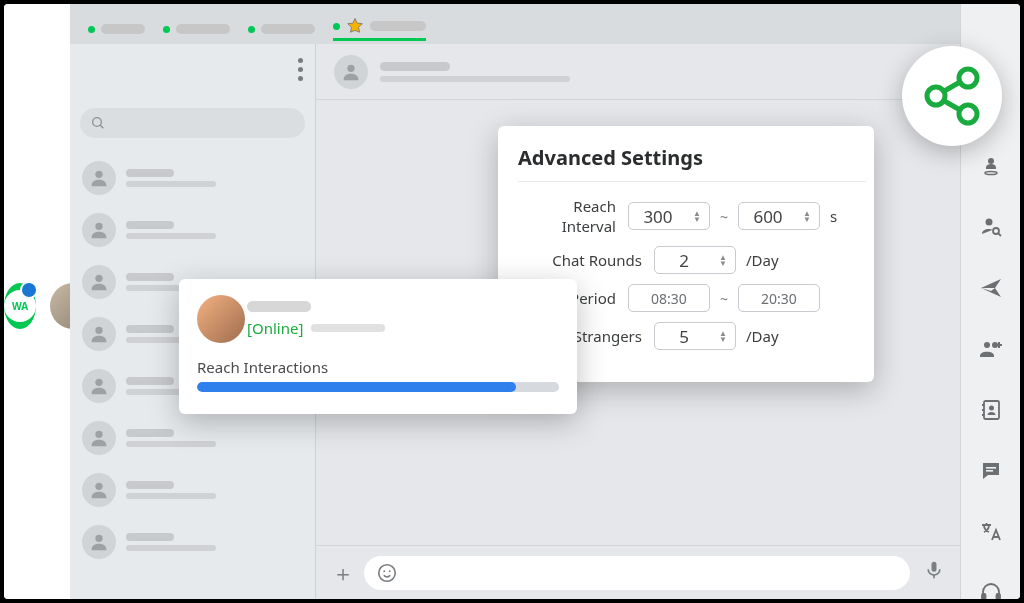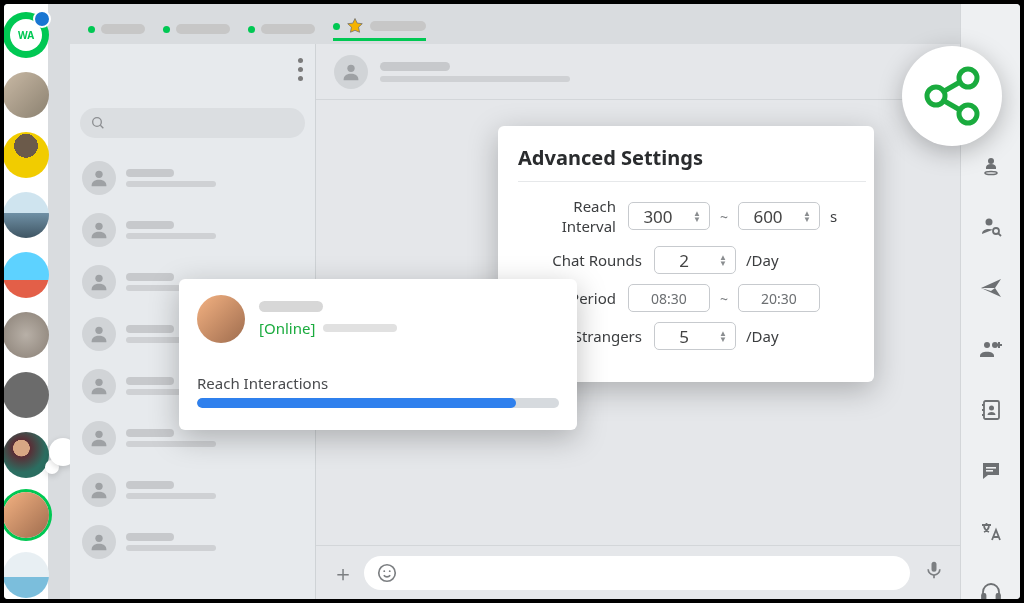--- a/index.html
+++ b/index.html
@@ -1,21 +1,21 @@
 <!DOCTYPE html>
 <html><head>
 <meta charset="utf-8">
 <style>
   *{box-sizing:border-box;margin:0;padding:0;font-family:system-ui,-apple-system,Segoe UI,Roboto,Arial,sans-serif}
   html,body{width:1024px;height:603px;overflow:hidden;background:#000}
   .app{position:relative;width:1024px;height:603px;background:#000;border-radius:6px;overflow:hidden}
   .inner{position:absolute;inset:4px;background:#d9dcdf;border-radius:4px;overflow:hidden}
 
   
-  .left-rail{position:absolute;left:0;top:0;width:44px;height:100%;background:#fff;display:flex;flex-direction:column;align-items:center;padding-top:8px;gap:14px}
+  .left-rail{position:absolute;left:0;top:0;width:66px;height:100%;background:#fff;display:flex;flex-direction:row;align-items:center;padding-top:8px;gap:14px}
   .logo-badge{width:46px;height:46px;border-radius:50%;background:#00c853;display:flex;align-items:center;justify-content:center;position:relative}
   .logo-badge::after{content:'';position:absolute;top:-2px;right:-2px;width:14px;height:14px;border-radius:50%;background:#1976d2;border:2px solid #fff}
   .logo-badge-inner{width:32px;height:32px;border-radius:50%;background:#fff;display:flex;align-items:center;justify-content:center;font-size:10px;font-weight:700;color:#00c853}
   .avatar{width:46px;height:46px;border-radius:50%;background:#bbb;flex-shrink:0}
   .avatar.ring{box-shadow:0 0 0 3px #00c853}
   .avatar.small-bubble{position:relative}
   .avatar.small-bubble::after{content:'';position:absolute;top:6px;right:-28px;width:28px;height:28px;border-radius:50%;background:#fff;box-shadow:0 2px 6px rgba(0,0,0,.15)}
   .avatar.small-bubble::before{content:'';position:absolute;top:28px;right:-10px;width:14px;height:14px;border-radius:50%;background:#fff;box-shadow:0 2px 6px rgba(0,0,0,.15)}
   .av1{background:linear-gradient(135deg,#c9b9a5,#8b8170)}
   .av2{background:radial-gradient(circle at 50% 30%,#6b5a4a 30%,#f1cc00 30%)}
@@ -72,21 +72,21 @@
   
   .right-rail{position:absolute;right:0;top:0;width:60px;height:100%;background:#eef0f2;border-left:1px solid #d3d6d9;display:flex;flex-direction:column;align-items:center;padding-top:150px;gap:32px}
   .r-icon{color:#6d7073;cursor:pointer}
 
   
   .share-fab{position:absolute;top:42px;right:18px;width:100px;height:100px;border-radius:50%;background:#fff;box-shadow:0 6px 24px rgba(0,0,0,.25);display:flex;align-items:center;justify-content:center;cursor:pointer;z-index:20}
   .share-fab svg{display:block}
 
   
   .card-metrics{position:absolute;left:175px;top:275px;width:398px;background:#fff;border-radius:6px;box-shadow:0 8px 30px rgba(0,0,0,.25);padding:16px 18px 22px 18px;z-index:15}
-  .card-metrics .hdr{display:flex;align-items:center;gap:14px;margin-bottom:30px}
+  .card-metrics .hdr{display:flex;align-items:center;gap:2px;margin-bottom:14px}
   .card-metrics .hdr .av{width:48px;height:48px;border-radius:50%;background:linear-gradient(135deg,#f4b282,#9e6c4e)}
   .card-metrics .hdr .lines{display:flex;flex-direction:column;gap:6px}
   .card-metrics .hdr .nm{width:64px;height:11px;background:#d7d7d7;border-radius:6px}
   .card-metrics .hdr .onl{display:flex;align-items:center;gap:8px}
   .card-metrics .hdr .onl span.o{color:#1aab3e;font-size:15px}
   .card-metrics .hdr .onl .b{width:74px;height:8px;background:#e1e1e1;border-radius:4px}
   .metric{margin-top:8px}
   .metric .lbl{font-size:15px;color:#494b4e;margin-bottom:5px}
   .metric .track{width:100%;height:10px;background:#d6dade;border-radius:5px;overflow:hidden}
   .metric .fill{height:100%;background:#2f80ed;border-radius:5px}

